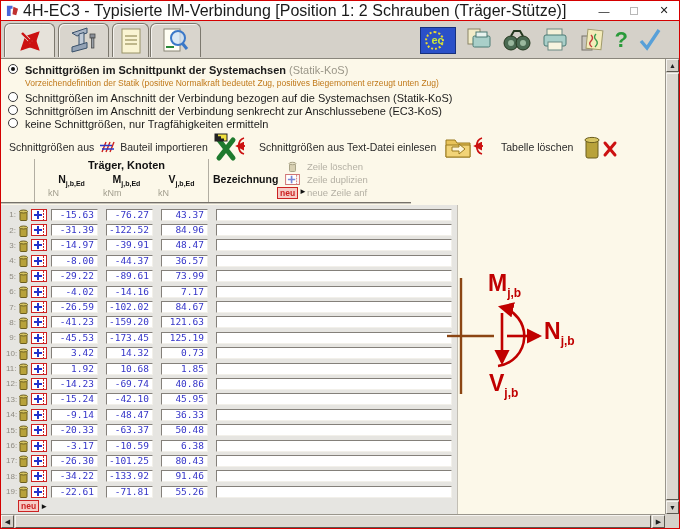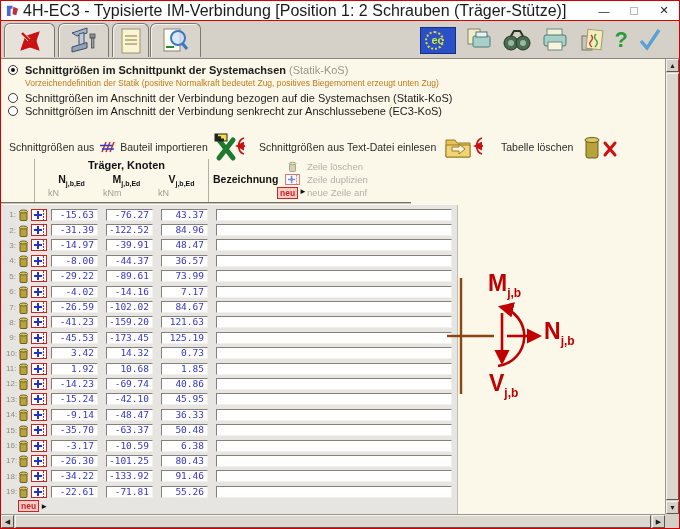--- a/index.html
+++ b/index.html
@@ -30,21 +30,21 @@
   #pane{position:absolute;left:0;top:0;right:14px;bottom:14px;overflow:hidden;}
 
   
   #vscroll{position:absolute;right:0;top:0;width:14px;bottom:14px;background:#d5d1c9;border-left:1px solid #9a968c;}
   #hscroll{position:absolute;left:0;bottom:0;right:14px;height:14px;background:#d5d1c9;border-top:1px solid #9a968c;}
   .sbtn{position:absolute;width:13px;height:13px;background:#d5d1c9;border:1px solid;border-color:#f6f4f0 #5a564e #5a564e #f6f4f0;color:#222;font-size:7px;display:flex;align-items:center;justify-content:center;}
   .sthumb{position:absolute;background:#dcd8d0;border:1px solid;border-color:#f6f4f0 #5a564e #5a564e #f6f4f0;}
   #corner{position:absolute;right:0;bottom:0;width:14px;height:14px;background:#d5d1c9;}
 
   
-  .optrow{position:absolute;left:7px;display:flex;align-items:center;gap:7px;}
+  .optrow{position:absolute;left:7px;display:flex;align-items:flex-start;gap:7px;}
   .radio{width:10px;height:10px;border:1px solid #3a3a3a;border-radius:50%;background:#fff;flex:0 0 auto;position:relative;}
   .radio.sel::after{content:"";position:absolute;left:2px;top:2px;width:4px;height:4px;border-radius:50%;background:#111;}
   .optlabel{font-size:11px;color:#1c1c1c;white-space:nowrap;}
   .optlabel.bold{font-weight:bold;}
   .suffix{color:#9a9688;font-weight:normal;}
   #opt-note{position:absolute;left:24px;top:71px;font-size:8.5px;color:#c07818;white-space:nowrap;}
 
   
   .actlabel{font-size:10.5px;color:#2a2a2a;white-space:nowrap;}
   .absrow{position:absolute;display:flex;align-items:center;}
@@ -206,20 +206,24 @@
         <span class="optlabel bold"><span>Schnittgrößen im Schnittpunkt der Systemachsen</span><span class="suffix"> (Statik-KoS)</span></span>
       </div>
       <div id="opt-note" style="top:19px;">Vorzeichendefinition der Statik (positive Normalkraft bedeutet Zug, positives Biegemoment erzeugt unten Zug)</div>
       <div class="optrow" style="top:33px;">
         <span class="radio"></span>
         <span class="optlabel">Schnittgrößen im Anschnitt der Verbindung bezogen auf die Systemachsen (Statik-KoS)</span>
       </div>
       <div class="optrow" style="top:46px;">
         <span class="radio"></span>
         <span class="optlabel">Schnittgrößen im Anschnitt der Verbindung senkrecht zur Anschlussebene (EC3-KoS)</span>
+      </div>
+      <div class="optrow" style="top:59px;">
+        <span class="radio"></span>
+        <span class="optlabel">keine Schnittgrößen, nur Tragfähigkeiten ermitteln</span>
       </div>
 
       <div class="absrow" style="left:8px;top:74px;height:28px;gap:5px;">
         <span class="actlabel">Schnittgrößen aus</span>
         <svg width="16" height="12" viewBox="0 0 16 12">
           <path d="M3 11 L7 1 M7 11 L11 1 M11 11 L15 1" stroke="#cc2222" stroke-width="1.4" fill="none"></path>
           <path d="M1 4.5 H13 M3 8 H15" stroke="#2a3ac8" stroke-width="1.4" fill="none"></path>
         </svg>
         <span class="actlabel">Bauteil importieren</span>
         <span style="display:flex;align-items:center;">
@@ -590,21 +594,21 @@
                   <ellipse cx="5.5" cy="3.5" rx="4" ry="1.5" fill="#d6c462" stroke="#6b5e1e"></ellipse>
                 </svg>
               </span>
               <span class="ricon">
                 <svg width="16" height="12" viewBox="0 0 16 12">
                   <rect x="0.5" y="0.5" width="15" height="11" fill="#fff" stroke="#cc2222"></rect>
                   <path d="M7 2 v8 M3 6 h8" stroke="#2233cc" stroke-width="2"></path>
                   <path d="M12.5 1 v10" stroke="#cc2222" stroke-dasharray="2 1"></path>
                 </svg>
               </span>
-              <span class="field num fn">-35.70</span>
+              <span class="field num fn">-20.33</span>
               <span class="field num fm">-63.37</span>
               <span class="field num fv">50.48</span>
               <span class="field fbez"></span>
             </div>
             <div class="trow">
               <span class="rnum">16:</span>
               <span class="ricon">
                 <svg width="11" height="13" viewBox="0 0 11 13">
                   <rect x="2" y="3.5" width="7" height="9" rx="1" fill="#b8a23a" stroke="#6b5e1e"></rect>
                   <ellipse cx="5.5" cy="3.5" rx="4" ry="1.5" fill="#d6c462" stroke="#6b5e1e"></ellipse>

